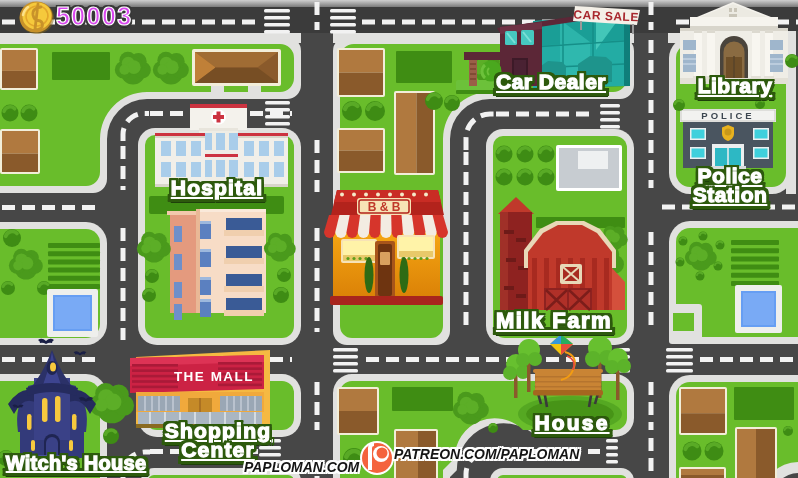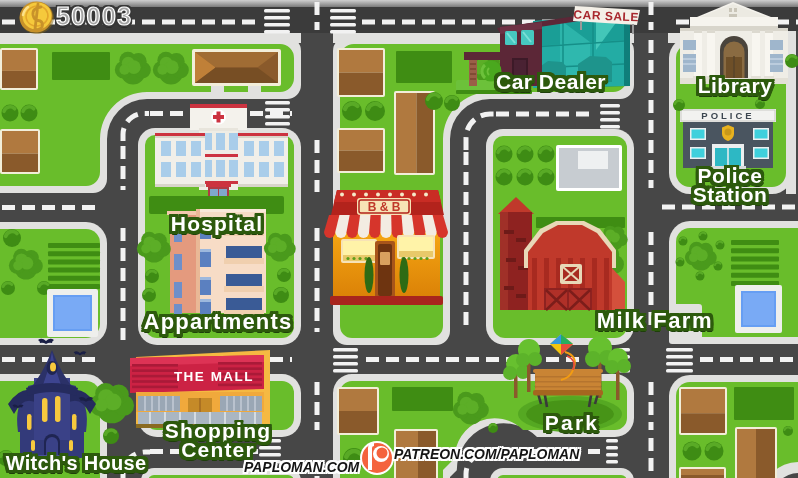--- a/index.html
+++ b/index.html
@@ -2,25 +2,25 @@
 <html><head>
 <meta charset="utf-8">
 <style>
 html,body{margin:0;padding:0;background:#222;}
 #stage{position:relative;width:798px;height:478px;overflow:hidden;font-family:"Liberation Sans",sans-serif;}
 .lbl{position:absolute;width:300px;text-align:center;font-weight:bold;color:#fff;line-height:0.92;
   letter-spacing:0.5px;-webkit-text-stroke:1.3px #fff;paint-order:stroke;
   text-shadow:-3px -3px 0 #2d5a0d,3px -3px 0 #2d5a0d,-3px 3px 0 #2d5a0d,3px 3px 0 #2d5a0d,
   -3px 0 0 #2d5a0d,3px 0 0 #2d5a0d,0 -3px 0 #2d5a0d,0 3px 0 #2d5a0d,
   -2px -3px 0 #2d5a0d,2px -3px 0 #2d5a0d,-3px -2px 0 #2d5a0d,3px -2px 0 #2d5a0d,
-  -2px 3px 0 #2d5a0d,2px 3px 0 #2d5a0d,-3px 2px 0 #2d5a0d,3px 2px 0 #2d5a0d,0 4px 0 #1e400a,2px 4px 0 #1e400a;}
+  -2px 3px 0 #2d5a0d,2px 3px 0 #2d5a0d,-3px 2px 0 #2d5a0d,3px 2px 0 #2d5a0d,0 4px 0 #1e400a,2px 4px 0 #1e400a;text-decoration:underline;}
 .blk{position:absolute;font-weight:bold;font-style:italic;color:#151515;
   text-shadow:-2px -2px 0 #fff,2px -2px 0 #fff,-2px 2px 0 #fff,2px 2px 0 #fff,
   -2px 0 0 #fff,2px 0 0 #fff,0 -2px 0 #fff,0 2px 0 #fff;}
-.coin{position:absolute;left:56px;top:2px;font-size:25px;font-weight:bold;color:#a3a3a3;letter-spacing:1.4px;-webkit-text-stroke:1.2px #fff;
+.coin{position:absolute;left:56px;top:2px;font-size:25px;font-weight:bold;color:#d946ef;letter-spacing:1.4px;-webkit-text-stroke:1.2px #fff;
   text-shadow:-2px -2px 0 #383838,2px -2px 0 #383838,-2px 2px 0 #383838,2px 2px 0 #383838,
   -2px 0 0 #383838,2px 0 0 #383838,0 -2px 0 #383838,0 2px 0 #383838,0 3px 0 #2a2a2a;}
 </style>
 </head>
 <body>
 <div id="stage">
 <svg width="798" height="478" viewBox="0 0 798 478" style="position:absolute;left:0;top:0">
 <defs>
 <linearGradient id="topbar" x1="0" y1="0" x2="0" y2="1">
 <stop offset="0" stop-color="#cfcfcf"></stop>
@@ -967,37 +967,36 @@
 
 <g>
 <circle cx="377" cy="458" r="17" fill="#ffffff"></circle>
 <circle cx="377" cy="458" r="15" fill="#f4633d"></circle>
 <circle cx="381" cy="454" r="8" fill="#ffffff"></circle>
 <circle cx="382" cy="453" r="5.5" fill="#f4633d"></circle>
 <path d="M370,470 L370,448 q0,-4 4,-4" stroke="#ffffff" stroke-width="4" fill="none"></path>
 </g>
 </svg>
 
-<div class="lbl" style="left:67px;top:178px;font-size:21px;letter-spacing:1.2px;margin-top:36px;">Hospital</div>
-
-<div class="lbl" style="left:68px;top:312px;font-size:22px;letter-spacing:1.2px;">Appartments</div>
-
-
-<div class="lbl" style="left:413px;top:311px;font-size:22px;letter-spacing:1.5px;text-align:right;">Milk Farm</div>
+<div class="lbl" style="left:67px;top:178px;font-size:21px;letter-spacing:1.2px;">Hospital</div>
+
+
+
+<div class="lbl" style="left:404px;top:311px;font-size:22px;letter-spacing:1.5px;">Milk Farm</div>
 
 <div class="lbl" style="left:401px;top:72px;font-size:21px;letter-spacing:0.5px;">Car Dealer</div>
 
 <div class="lbl" style="left:585px;top:76px;font-size:21px;letter-spacing:0.5px;">Library</div>
 
 <div class="lbl" style="left:580px;top:166px;font-size:21px;letter-spacing:0.5px;">Police<br>Station</div>
 
 <div class="lbl" style="left:68px;top:421px;font-size:21px;letter-spacing:1.2px;">Shopping<br>Center</div>
 
 <div class="lbl" style="left:-74px;top:454px;font-size:20px;letter-spacing:0.3px;">Witch's House</div>
 
-<div class="lbl" style="left:422px;top:413px;font-size:21px;letter-spacing:2.2px;">Park</div>
+<div class="lbl" style="left:422px;top:413px;font-size:21px;letter-spacing:2.2px;">House</div>
 
 <div class="coin">50003</div>
 
 <div class="blk" style="left:244px;top:458px;font-size:15px;transform:scaleX(0.93);transform-origin:left;">PAPLOMAN.COM</div>
 
 <div class="blk" style="left:394px;top:445px;font-size:15px;transform:scaleX(0.93);transform-origin:left;">PATREON.COM/PAPLOMAN</div>
 </div>
 
 </body></html>

